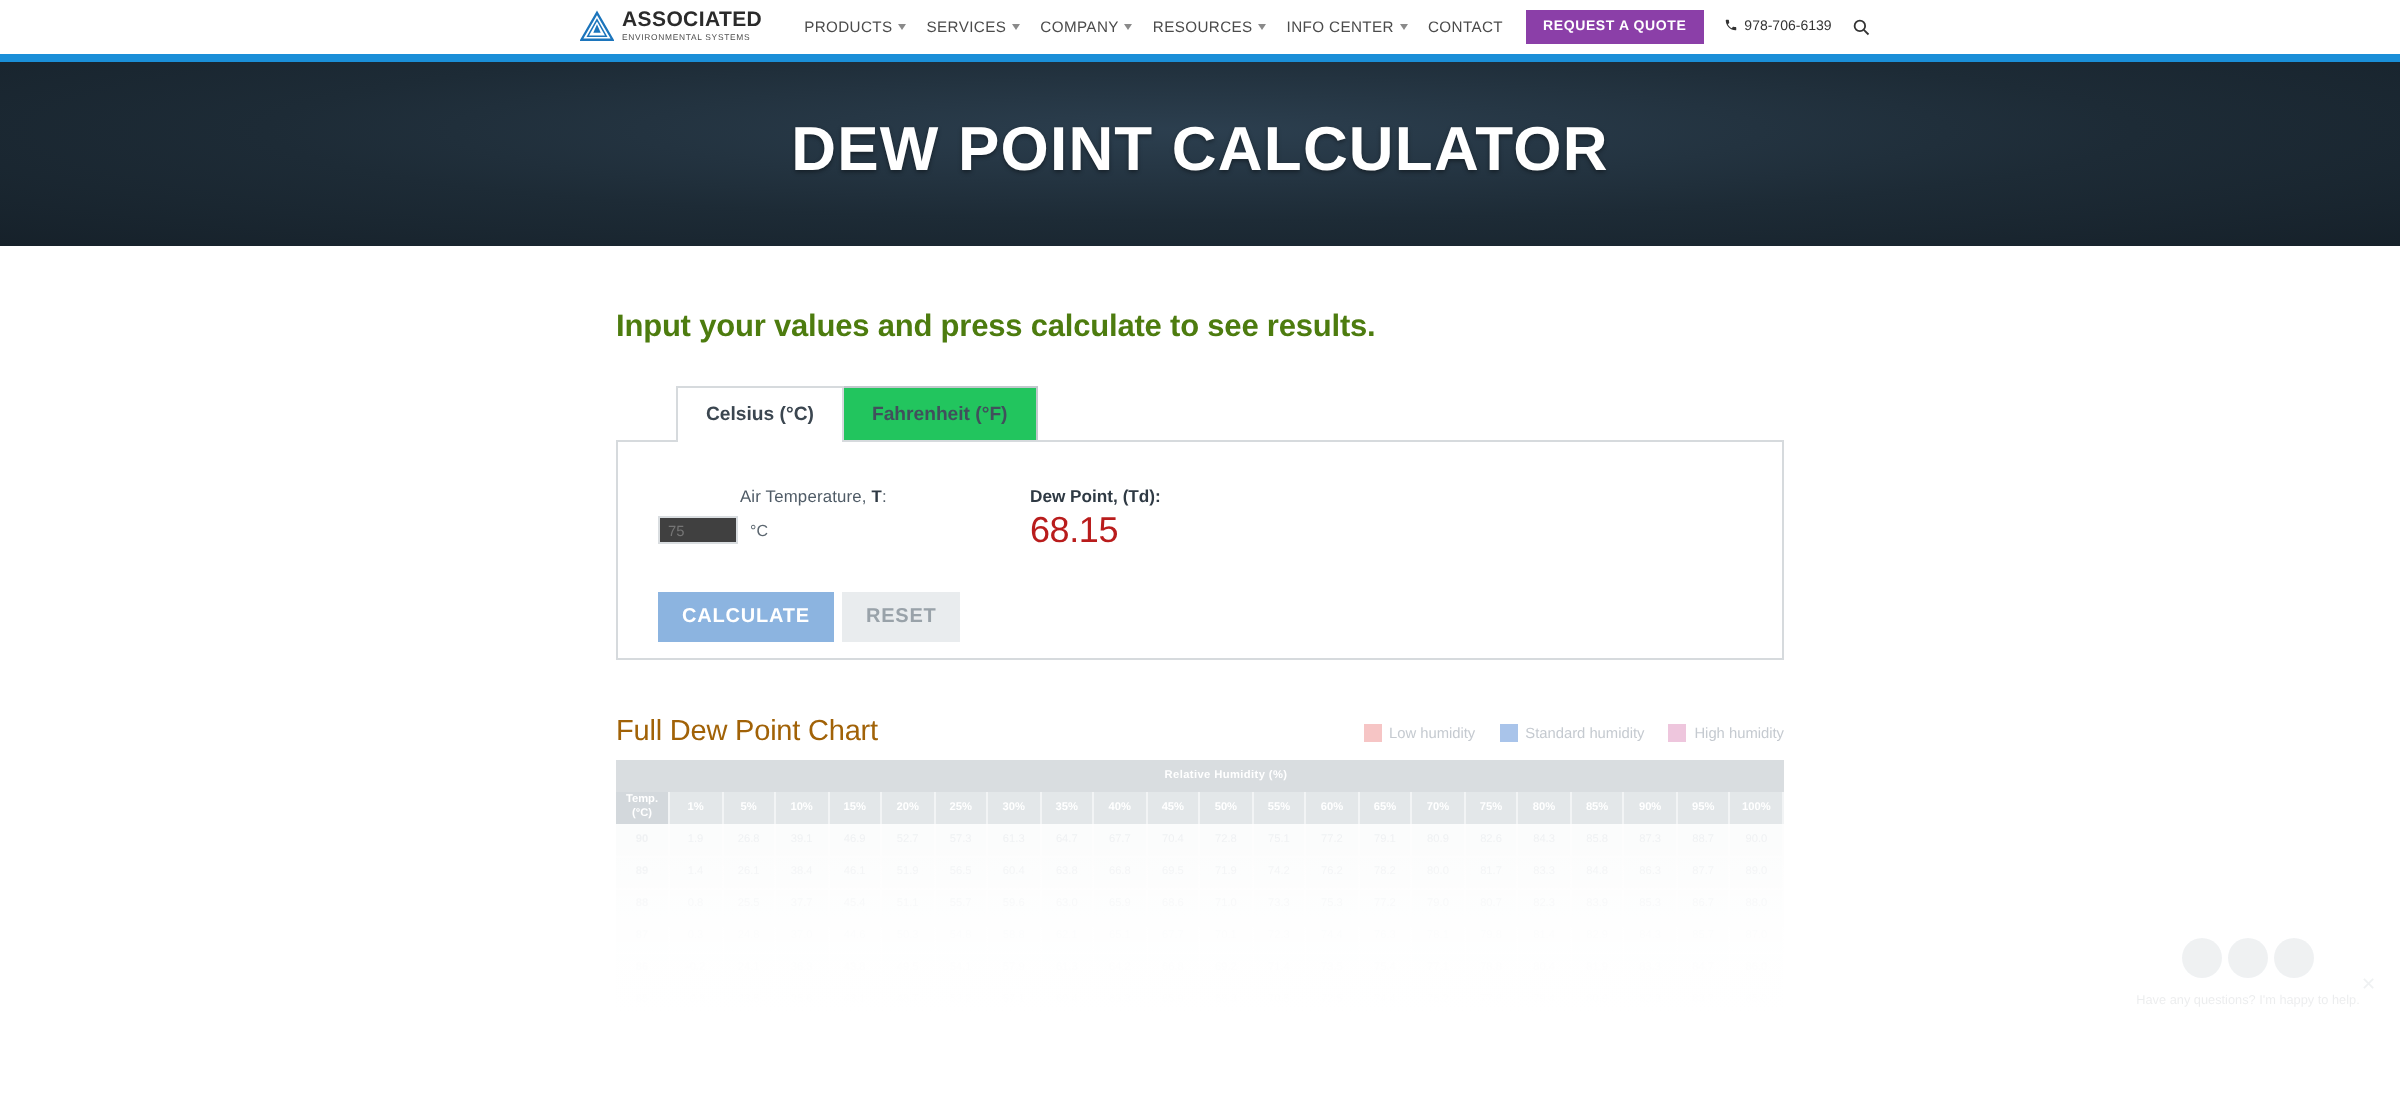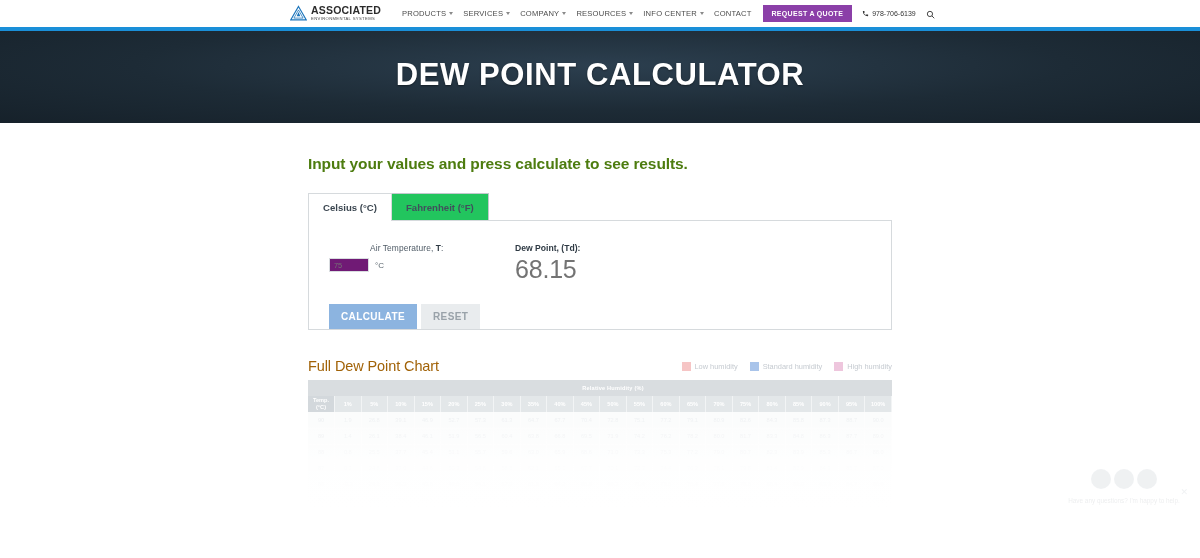--- a/index.html
+++ b/index.html
@@ -115,21 +115,21 @@
 
   .lede {
     margin-top: 32px;
     font-size: 15.5px;
     font-weight: bold;
     color: #4d7c0f;
     letter-spacing: -0.1px;
   }
 
   
-  .tabs { display: flex; margin-top: 20px; align-items: center; }
+  .tabs { display: flex; margin-top: 20px; align-items: center; margin-left: 30px; }
   .tab {
     font-size: 9.6px;
     font-weight: bold;
     padding: 8px 14px 7px 14px;
     color: #3b4650;
     cursor: pointer;
     border: 1px solid #d6dadd;
     border-bottom: none;
     position: relative;
   }
@@ -163,37 +163,37 @@
     letter-spacing: 0.1px;
     margin-bottom: 5px;
     margin-left: 41px;
   }
   .flabel b { font-weight: bold; color: #2f3a44; }
   .frow { display: flex; align-items: center; gap: 6px; }
   input.num {
     width: 40px;
     height: 14px;
     border: 1px solid #d9dde0;
-    background: #701a75;
+    background: #404040;
     font-size: 7.4px;
     color: #9aa2a9;
     padding: 0 4px;
     font-family: "Liberation Sans", sans-serif;
     outline: none;
   }
   .unit { font-size: 8px; color: #5b666f; }
   .result-label {
     font-size: 8.6px;
     font-weight: bold;
     color: #2f3a44;
     margin-bottom: 2px;
   }
   .result-val {
-    font-size: 25px;
-    color: #737373;
+    font-size: 18px;
+    color: #b91c1c;
     letter-spacing: -0.2px;
   }
   .btns { display: flex; gap: 4px; margin-top: 20px; }
   .btn {
     font-size: 10px;
     letter-spacing: 0.4px;
     padding: 7px 12px;
     cursor: pointer;
     border: none;
     font-family: "Liberation Sans", sans-serif;

